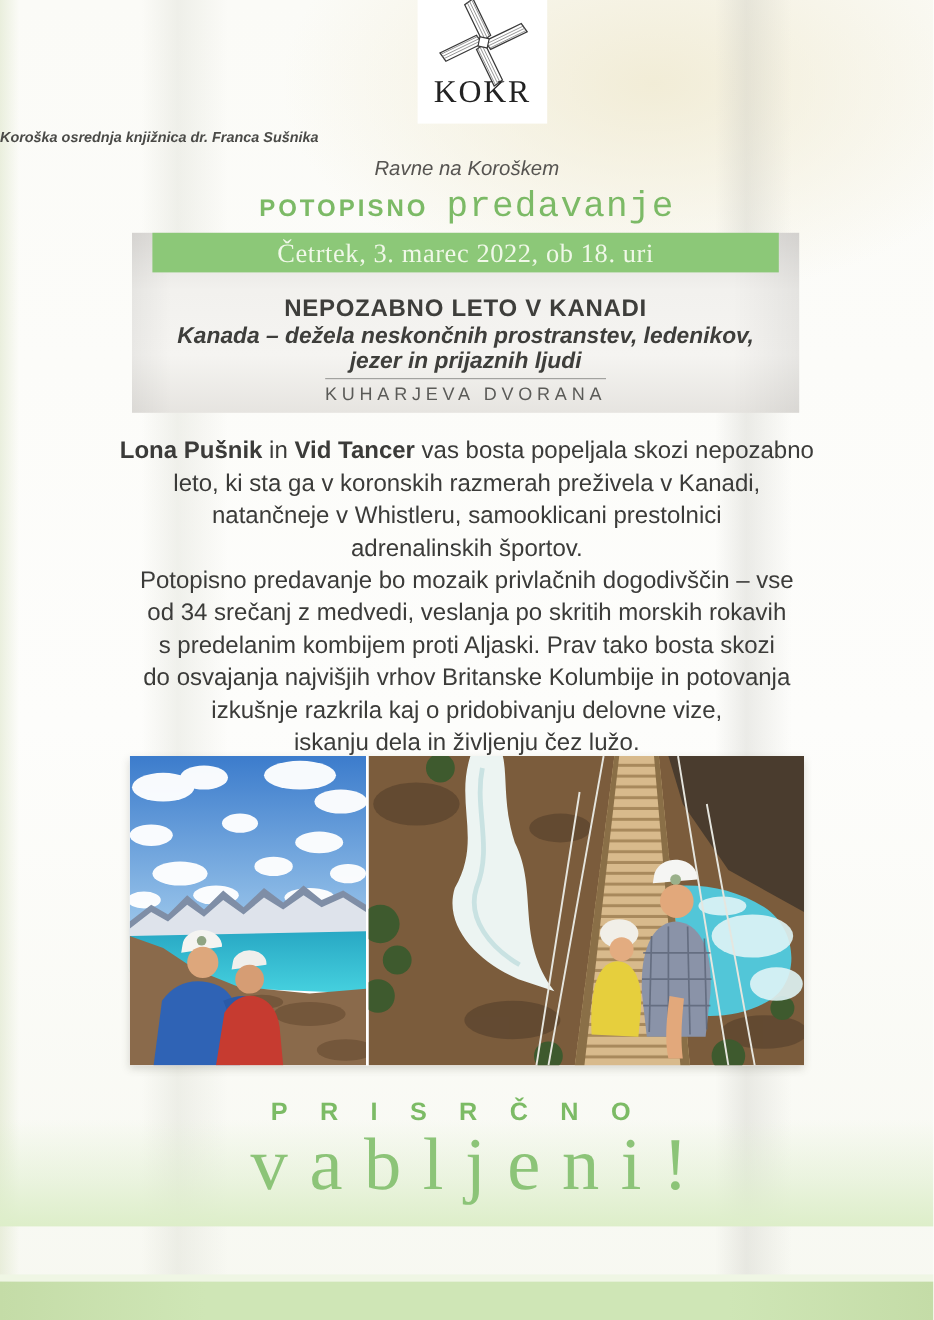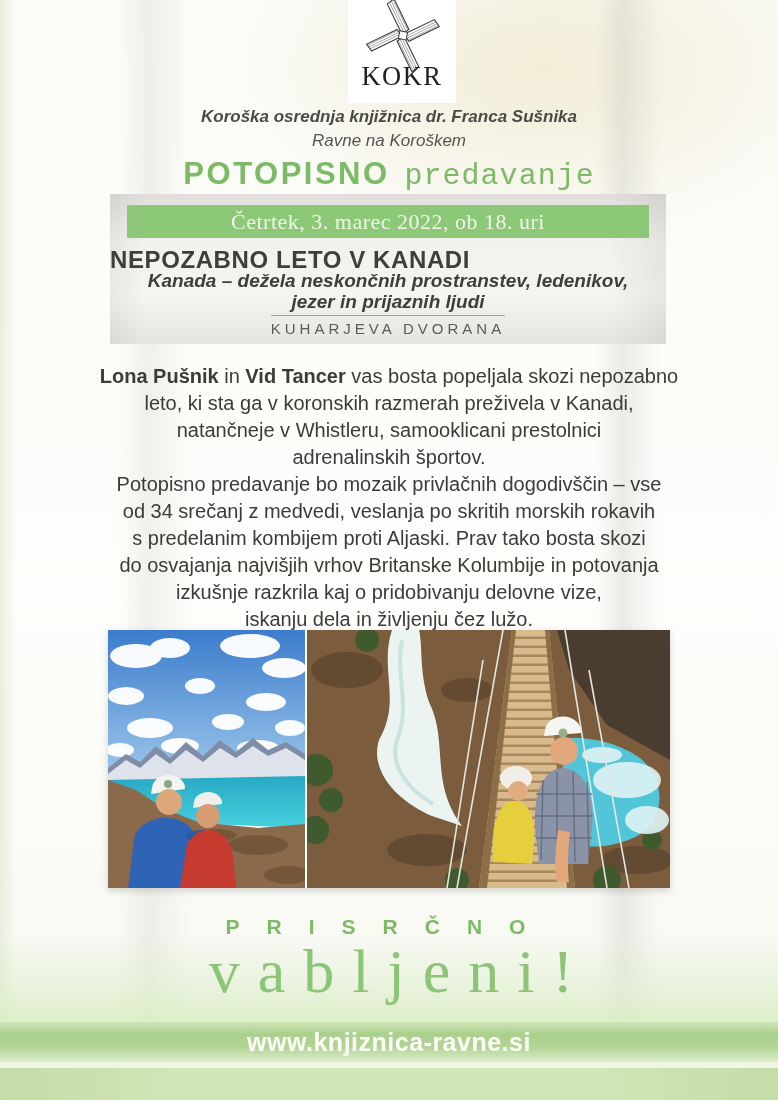--- a/index.html
+++ b/index.html
@@ -11,38 +11,38 @@
       linear-gradient(90deg, rgba(219,228,199,.55) 0px, rgba(219,228,199,0) 16px),
       linear-gradient(90deg, rgba(0,0,0,0) 118px, rgba(206,208,196,.28) 148px, rgba(0,0,0,0) 190px),
       linear-gradient(90deg, rgba(0,0,0,0) 596px, rgba(197,197,190,.32) 622px, rgba(0,0,0,0) 660px),
       radial-gradient(ellipse 430px 250px at 70% 70px, rgba(240,234,209,.85), rgba(240,234,209,0) 72%),
       linear-gradient(180deg,#fbfbf7 0%, #fdfdfb 55%, #f7f8f1 100%);
   }
   
   .logo-box{ position:absolute; left:348px; top:0; width:108px; height:103px;
     background:#ffffff; display:flex; align-items:center; justify-content:center; }
   
-  .library-name{ position:absolute; top:107px; left:0; width:100%; text-align:center;
-    font-size:17px; font-weight:bold; font-style:italic; color:#4a4a47; }
+  .library-name{ position:absolute; top:107px; left:0; width:100%; 
+    font-size:12px; font-weight:bold; font-style:italic; color:#4a4a47; }
   .library-place{ position:absolute; top:131px; left:0; width:100%; text-align:center;
     font-size:17px; font-style:italic; color:#565451; }
   
   .main-title{ position:absolute; top:156px; left:0; width:100%; text-align:center; color:#7cba66; }
-  .title-lead{ font-size:31px; font-weight:bold; letter-spacing:2.5px; margin-right:15px; }
+  .title-lead{ font-size:20px; font-weight:bold; letter-spacing:2.5px; margin-right:15px; }
   .title-rest{ font-family:Liberation Mono, monospace; font-size:30px; letter-spacing:1px; }
   
   .panel{ position:absolute; left:110px; top:194px; width:556px; height:150px;
     background:
       linear-gradient(90deg, rgba(0,0,0,.05) 0%, rgba(0,0,0,0) 6%, rgba(0,0,0,0) 90%, rgba(0,0,0,.06) 100%),
       linear-gradient(180deg,#e0dedb 0%, #f2f1ee 32%, #f5f4f1 68%, #e6e4e0 100%); }
-  .date-banner{ position:absolute; left:17px; top:11px; width:522px; height:33px;
+  .date-banner{ position:absolute; left:17px; top:0; width:522px; height:33px;
     background:#8cc878; color:#f0f8e8; text-align:center; line-height:33px;
     font-family:"Liberation Serif", serif; font-size:22px; letter-spacing:.5px; }
-  .event-title{ position:absolute; top:52px; left:0; width:100%; text-align:left;
-    font-size:24px; font-weight:bold; color:#3e3e3b; letter-spacing:.6px; }
+  .event-title{ position:absolute; top:52px; left:0; width:100%; text-align:center;
+    font-size:20px; font-weight:bold; color:#3e3e3b; letter-spacing:.6px; }
   .event-sub1{ position:absolute; top:76px; left:0; width:100%; text-align:center;
     font-size:19px; font-weight:bold; font-style:italic; color:#3e3e3b; }
   .event-sub2{ position:absolute; top:97px; left:0; width:100%; text-align:center;
     font-size:19px; font-weight:bold; font-style:italic; color:#3e3e3b; }
   .venue-divider{ position:absolute; top:121px; left:161px; width:234px; border-top:1px solid #a2a29f; }
   .venue{ position:absolute; top:126px; left:0; width:100%; text-align:center;
     font-size:15px; color:#5b5b58; letter-spacing:4px; }
   
   .body-text{ position:absolute; top:363px; left:69px; width:640px; text-align:center;
     font-size:20px; line-height:27px; color:#3b3b39; }
@@ -245,19 +245,16 @@
         </g>
         <path d="M251,200 C248,222 247,238 250,252 L262,252 C260,236 261,220 263,202 Z" fill="#e2a87b"></path>
       </svg>
     </div>
   </div>
 
   <div class="green-fade"></div>
   <div class="invite-1">PRISRČNO</div>
   <div class="invite-2">vabljeni!</div>
 
-  <div class="url-band">
-    <span class="url-text">www.knjiznica-ravne.si</span>
-  </div>
   <div class="pre-bottom"></div>
   <div class="bottom-block"></div>
 
 </div>
 
 </body></html>

